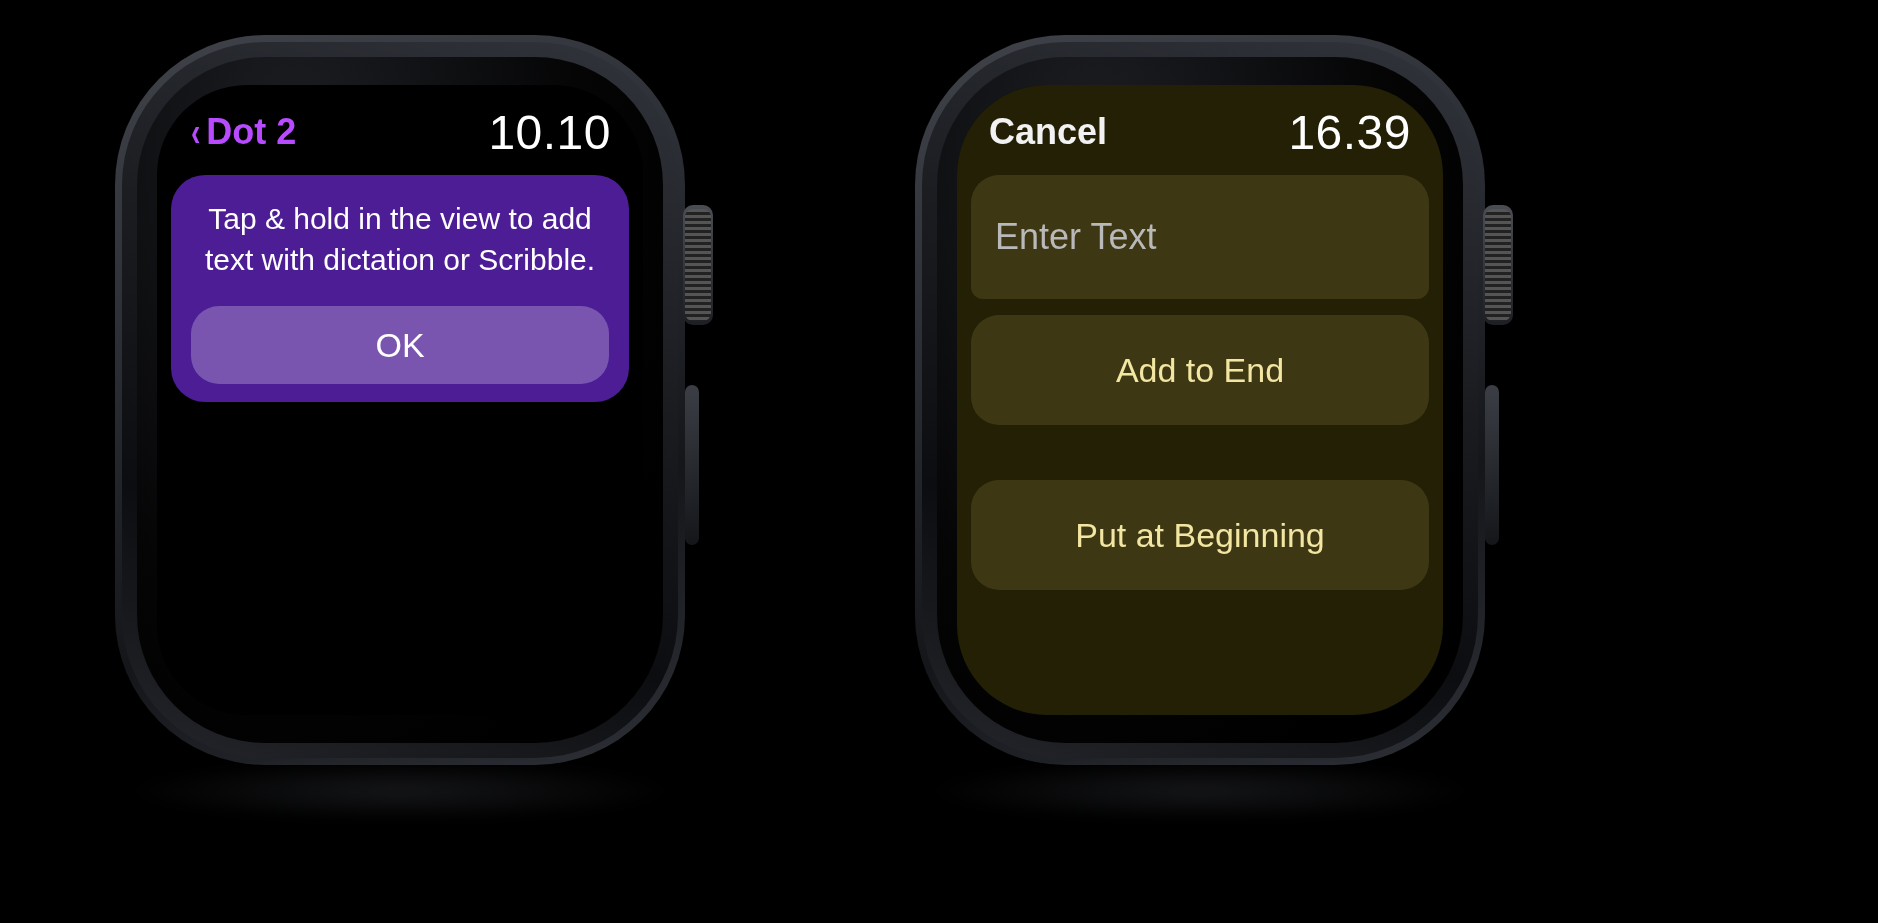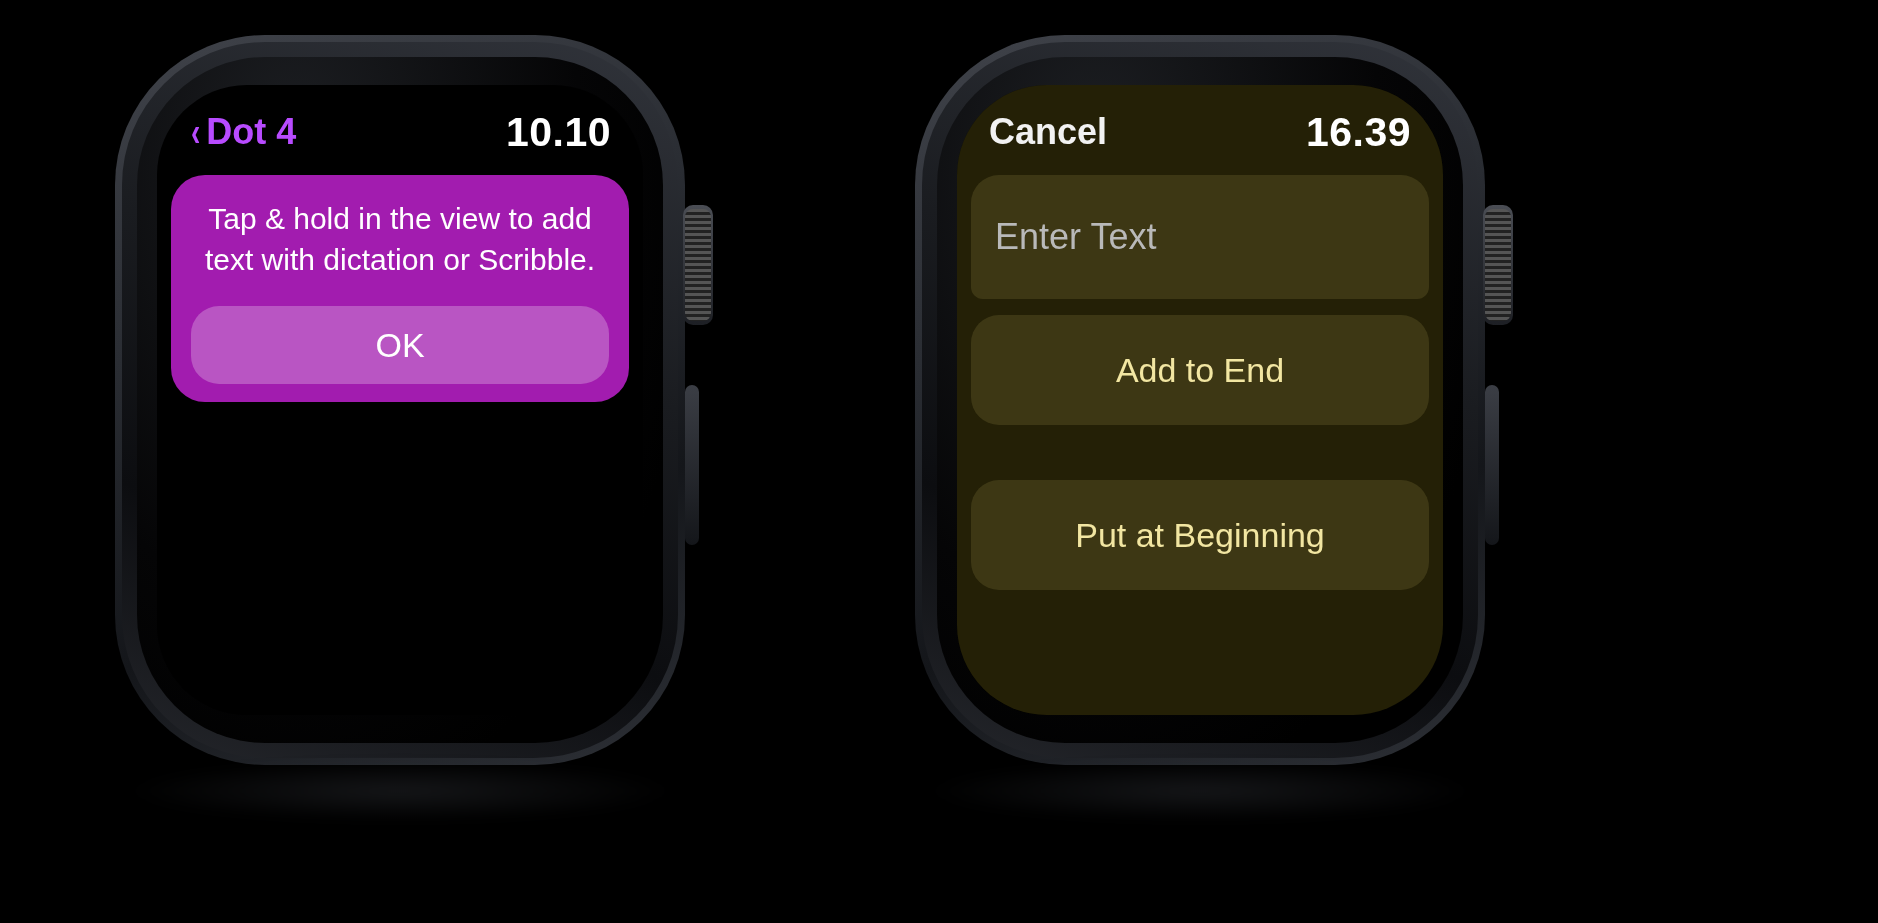--- a/index.html
+++ b/index.html
@@ -106,31 +106,31 @@
   }
   .back .chev{
     font-size:40px;
     line-height:1;
     transform: scaleX(.7);
     display:inline-block;
   }
   .purple { color: #b84bff; }
   .white  { color: #f2f2f2; }
   .time {
-    font-size: 41px;
-    font-weight: 700;
+    font-size: 48px;
+    font-weight: 400;
     color: #fff;
     letter-spacing: 0.5px;
   }
 
   
   .card-purple {
     position:absolute;
     top:90px; left:14px; right:14px;
-    background:#a21caf;
+    background:#4c1d95;
     border-radius:34px;
     padding:24px 20px 18px 20px;
     color:#fff;
   }
   .card-purple .msg{
     font-size:30px;
     line-height:1.35;
     text-align:center;
     font-weight:400;
   }
@@ -189,21 +189,21 @@
 
 <div class="watch left">
   <div class="case">
     <div class="case-inner"></div>
     <div class="glass"></div>
 
     <div class="screen">
       <div class="status">
         <div class="back purple">
           <span class="chev">‹</span>
-          <span>Dot 4</span>
+          <span>Dot 2</span>
         </div>
         <div class="time">10.10</div>
       </div>
 
       <div class="card-purple">
         <div class="msg">Tap &amp; hold in the view to add text with dictation or Scribble.</div>
         <div class="ok-btn">
           <span>OK</span>
         </div>
       </div>

